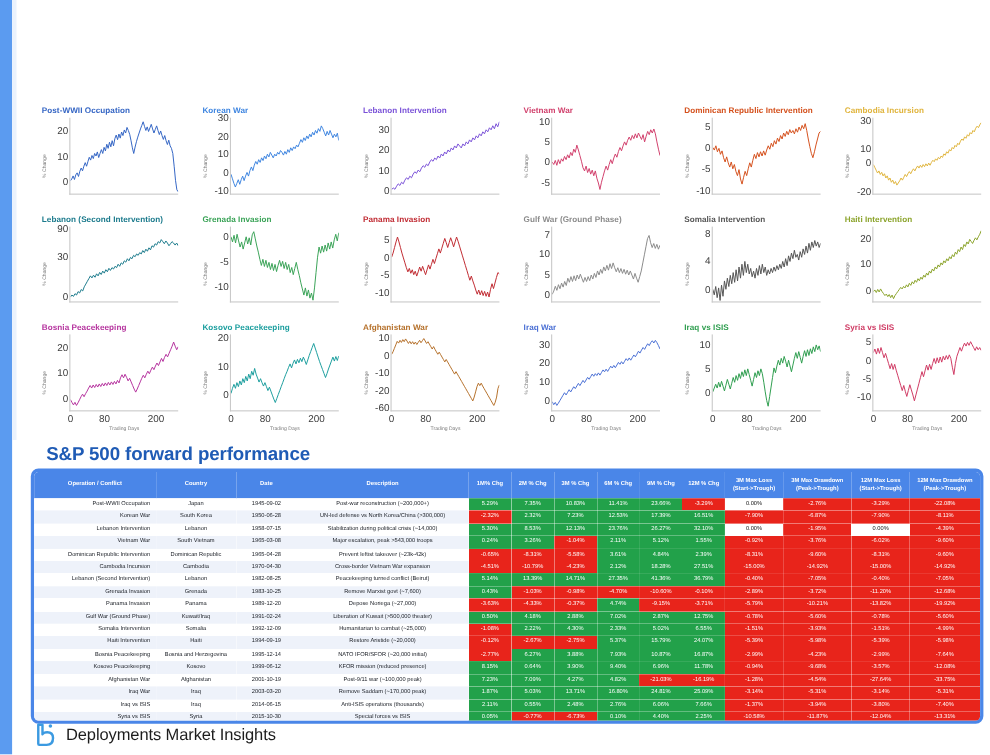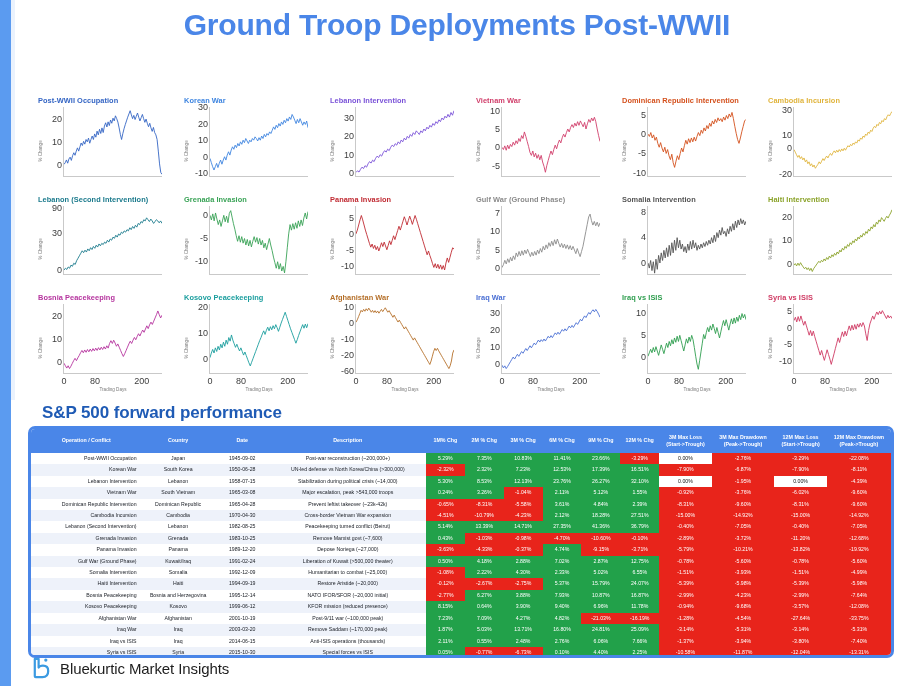--- a/index.html
+++ b/index.html
@@ -136,21 +136,20 @@
     font-size:15px; color:#1d1d1d; letter-spacing:-0.1px;
   }
 </style>
 </head>
 <body>
 
 <div id="left-bar"></div>
 <div id="left-bar-inner"></div>
 
 <div id="title">
-  <div>Ground Troop Deployments Post-WWII</div>
 </div>
 
 <div id="grid">
     <div class="cell">
       <div class="ttl" style="color: rgb(52, 101, 196);">Post-WWII Occupation</div>
       <div class="plotwrap">
         <div class="ylab">% Change</div>
         <div class="yticks">
           <div class="ytick" style="top: 83.3333%;">0</div>
           <div class="ytick" style="top: 50%;">10</div>
@@ -880,14 +879,14 @@
   </table>
 </div>
 
 <div id="footer">
   <div id="logo-mark">
     <svg viewBox="0 0 24 24" width="23" height="23">
       <path d="M5 2 L5 20 Q5 21 6 21 L13 21 Q19 21 19 14.5 Q19 9 13.5 9 Q10 9 9 11 L9 2 Z" fill="none" stroke="#3b9ae1" stroke-width="2.3" stroke-linejoin="round"></path>
       <circle cx="16.5" cy="3.2" r="1.7" fill="#3b9ae1"></circle>
     </svg>
   </div>
-  <div id="footer-text">Bluekurtic Market Insights</div>
+  <div id="footer-text">Deployments Market Insights</div>
 </div>
 
 </body></html>

